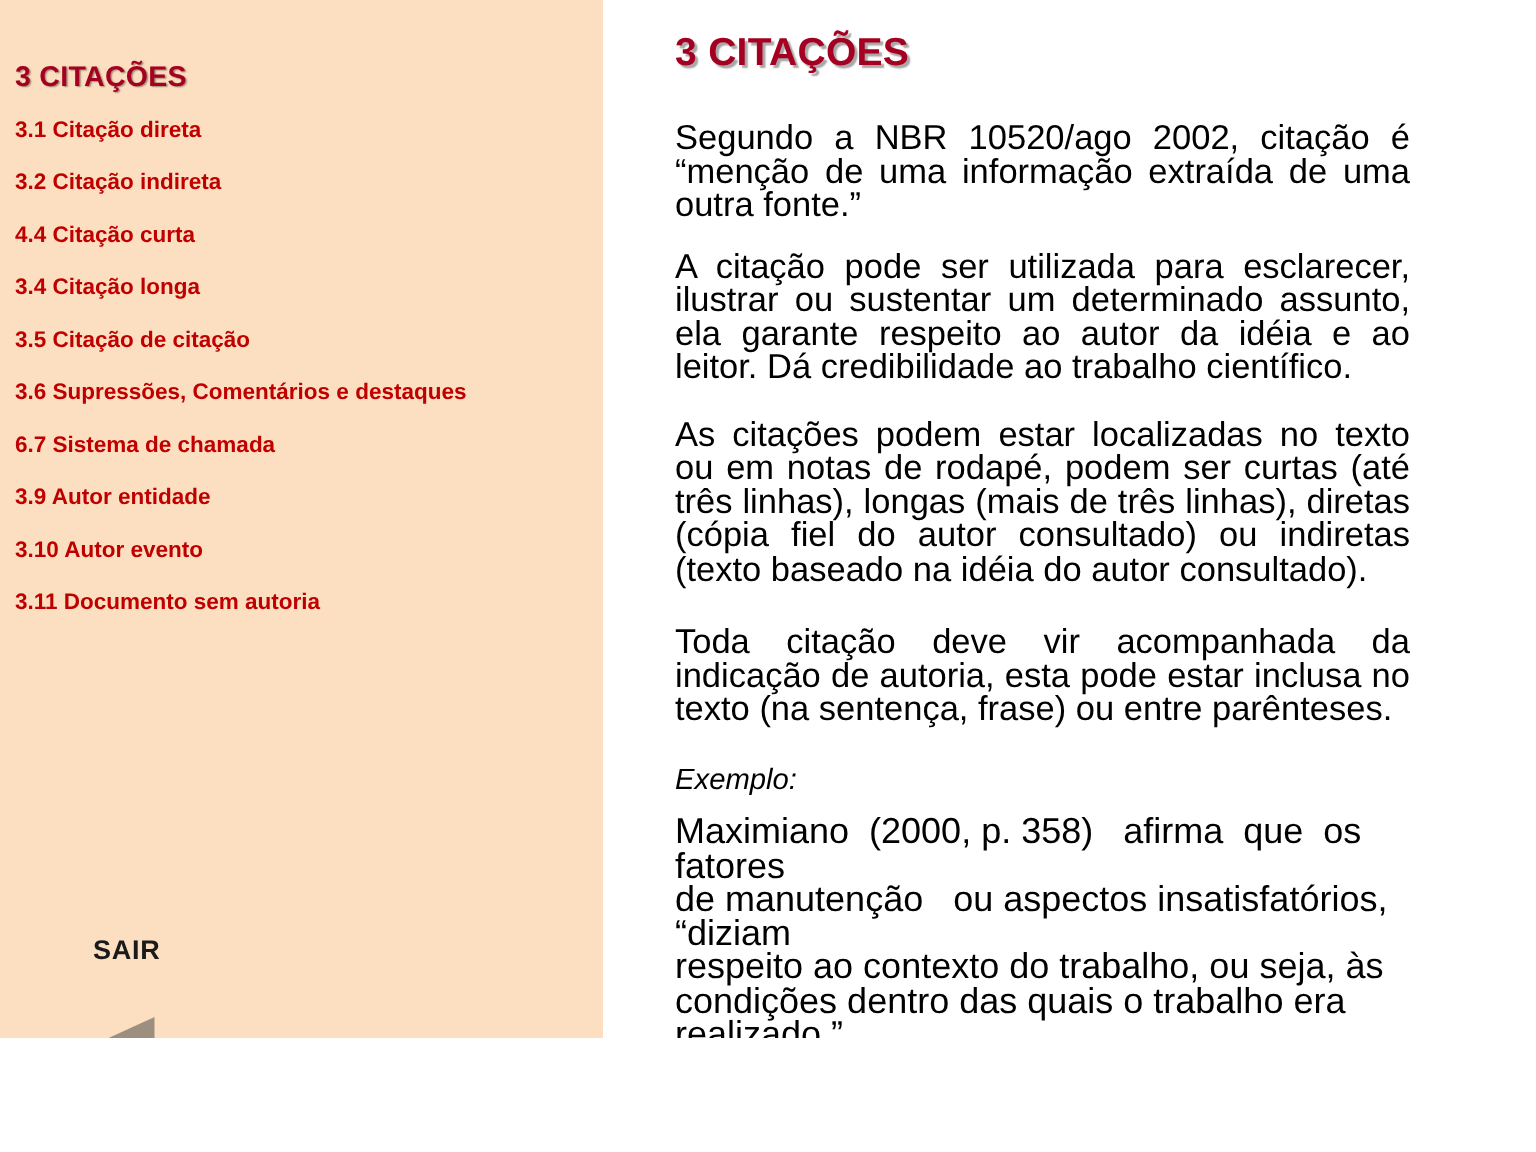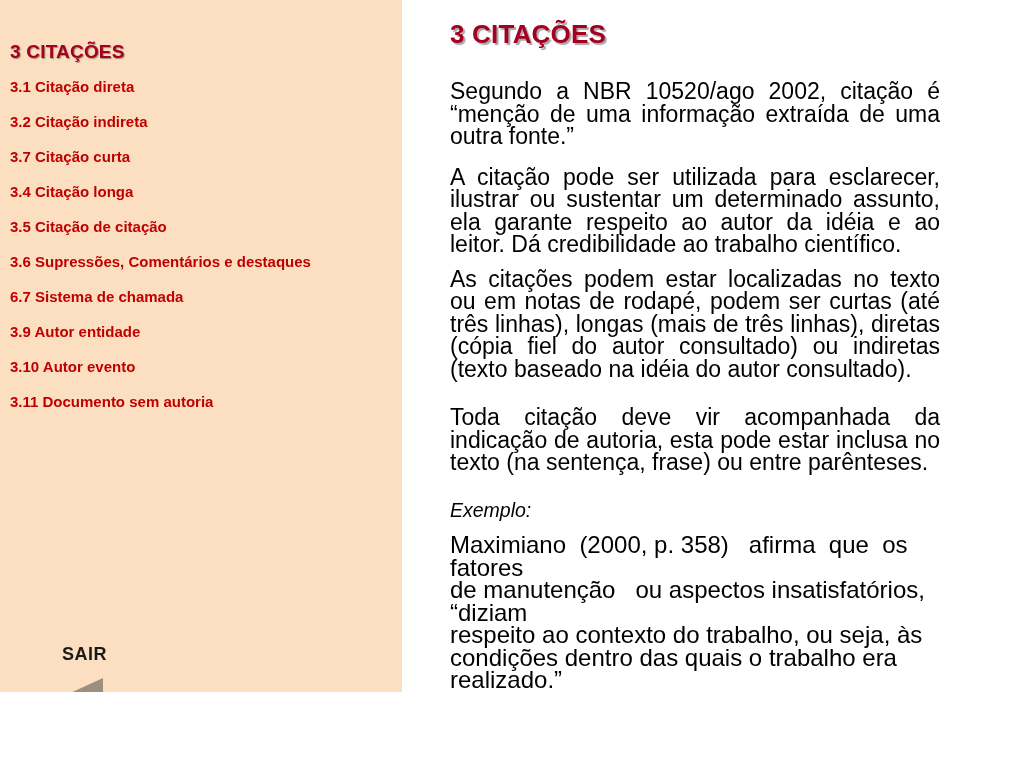--- a/index.html
+++ b/index.html
@@ -41,21 +41,21 @@
     color: var(--item-red, #c00000);
     line-height: 15px;
     margin-bottom: 20px;
     text-decoration: none;
     cursor: pointer;
     white-space: nowrap;
   }
   .exit-label {
     position: absolute;
     left: 62px;
-    top: 644px;
+    top: 623px;
     font-size: 18px;
     font-weight: bold;
     color: var(--exit-text, #1a1a1a);
     letter-spacing: 0.5px;
     cursor: pointer;
   }
   .back-arrow {
     position: absolute;
     left: 68px;
     top: 678px;
@@ -84,21 +84,21 @@
   }
   .para {
     font-size: 23px;
     line-height: 22.5px;
     color: var(--body-text, #000000);
     text-align: justify;
     text-justify: inter-word;
     margin: 0;
   }
   .para.p1 { margin-bottom: 18px; }
-  .para.p2 { margin-bottom: 12px; }
+  .para.p2 { margin-bottom: 22px; }
   .para.p3 { margin-bottom: 26px; }
   .para.p4 { margin-bottom: 25px; }
   .para.p5 { margin-bottom: 12px; }
   .example-label {
     font-size: 19.5px;
     line-height: 22.5px;
     color: var(--body-text, #000000);
     margin: 0 0 13px 0;
     font-style: italic;
   }
@@ -114,21 +114,21 @@
 </head>
 <body>
 
 <div class="slide">
 
   <aside class="sidebar">
     <h2 class="sidebar-title">3 CITAÇÕES</h2>
     <nav class="toc">
       <a class="toc-item">3.1 Citação direta</a>
       <a class="toc-item">3.2 Citação indireta</a>
-      <a class="toc-item">3.7 Citação curta</a>
+      <a class="toc-item">4.4 Citação curta</a>
       <a class="toc-item">3.4 Citação longa</a>
       <a class="toc-item">3.5 Citação de citação</a>
       <a class="toc-item">3.6 Supressões, Comentários e destaques</a>
       <a class="toc-item">6.7 Sistema de chamada</a>
       <a class="toc-item">3.9 Autor entidade</a>
       <a class="toc-item">3.10 Autor evento</a>
       <a class="toc-item">3.11 Documento sem autoria</a>
     </nav>
     <div class="exit-label">SAIR</div>
     <div class="back-arrow"></div>

